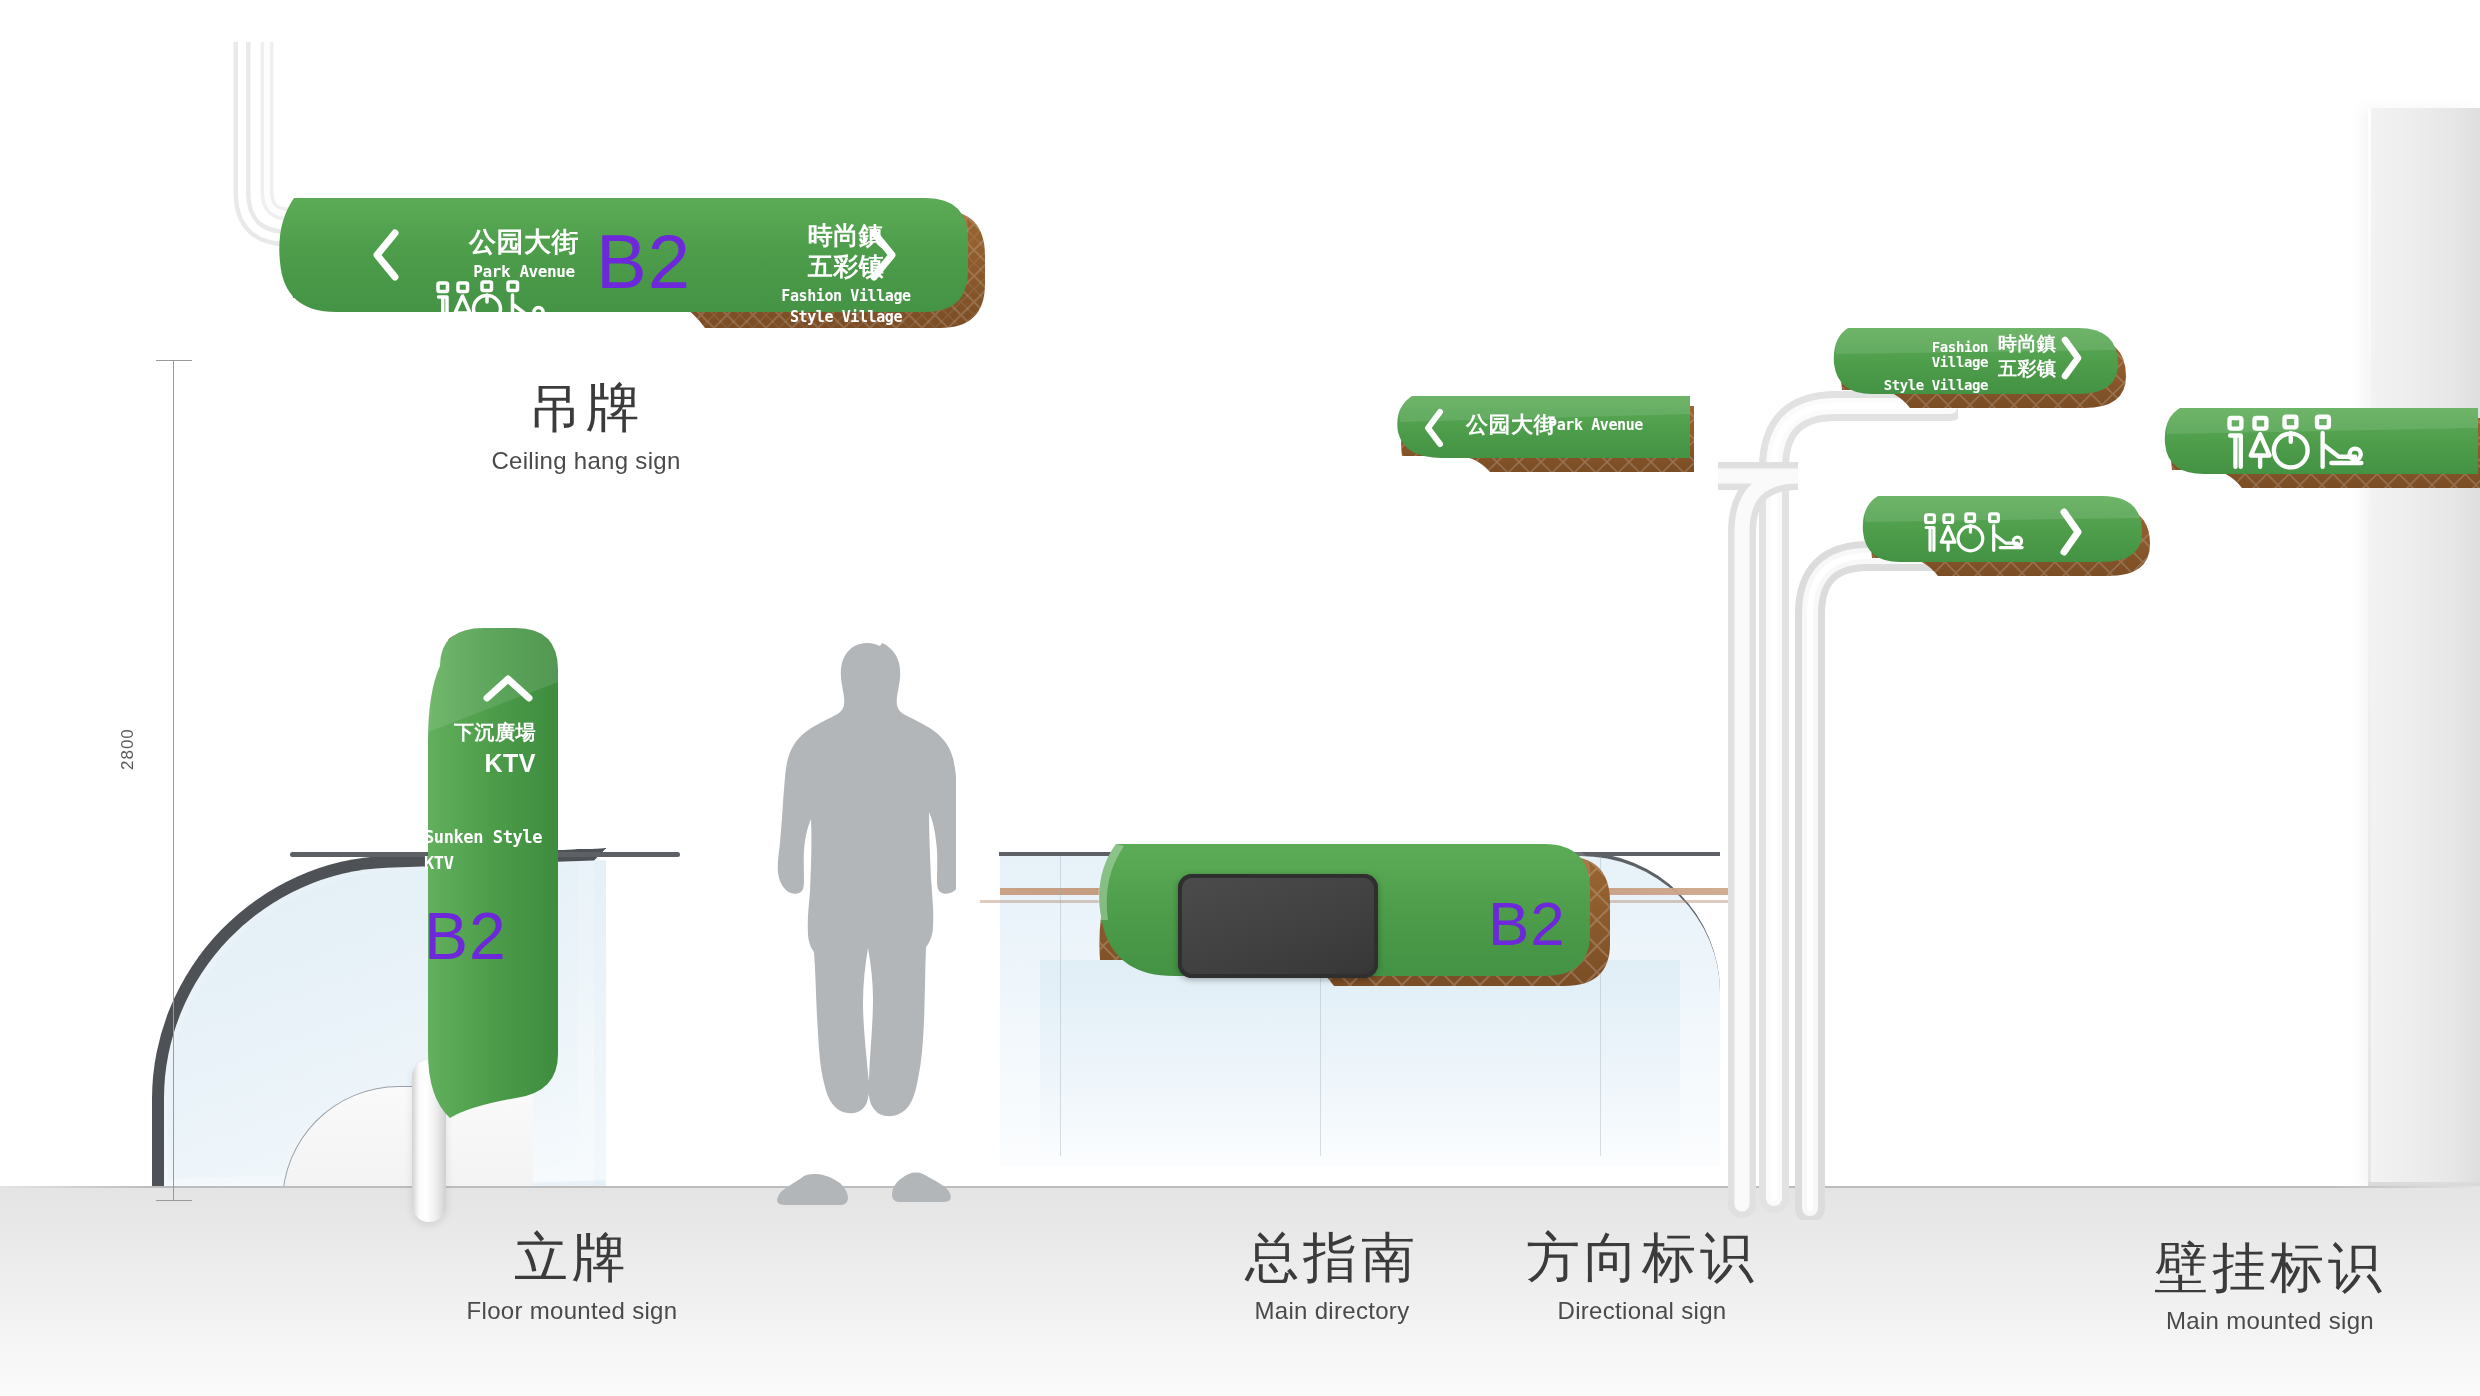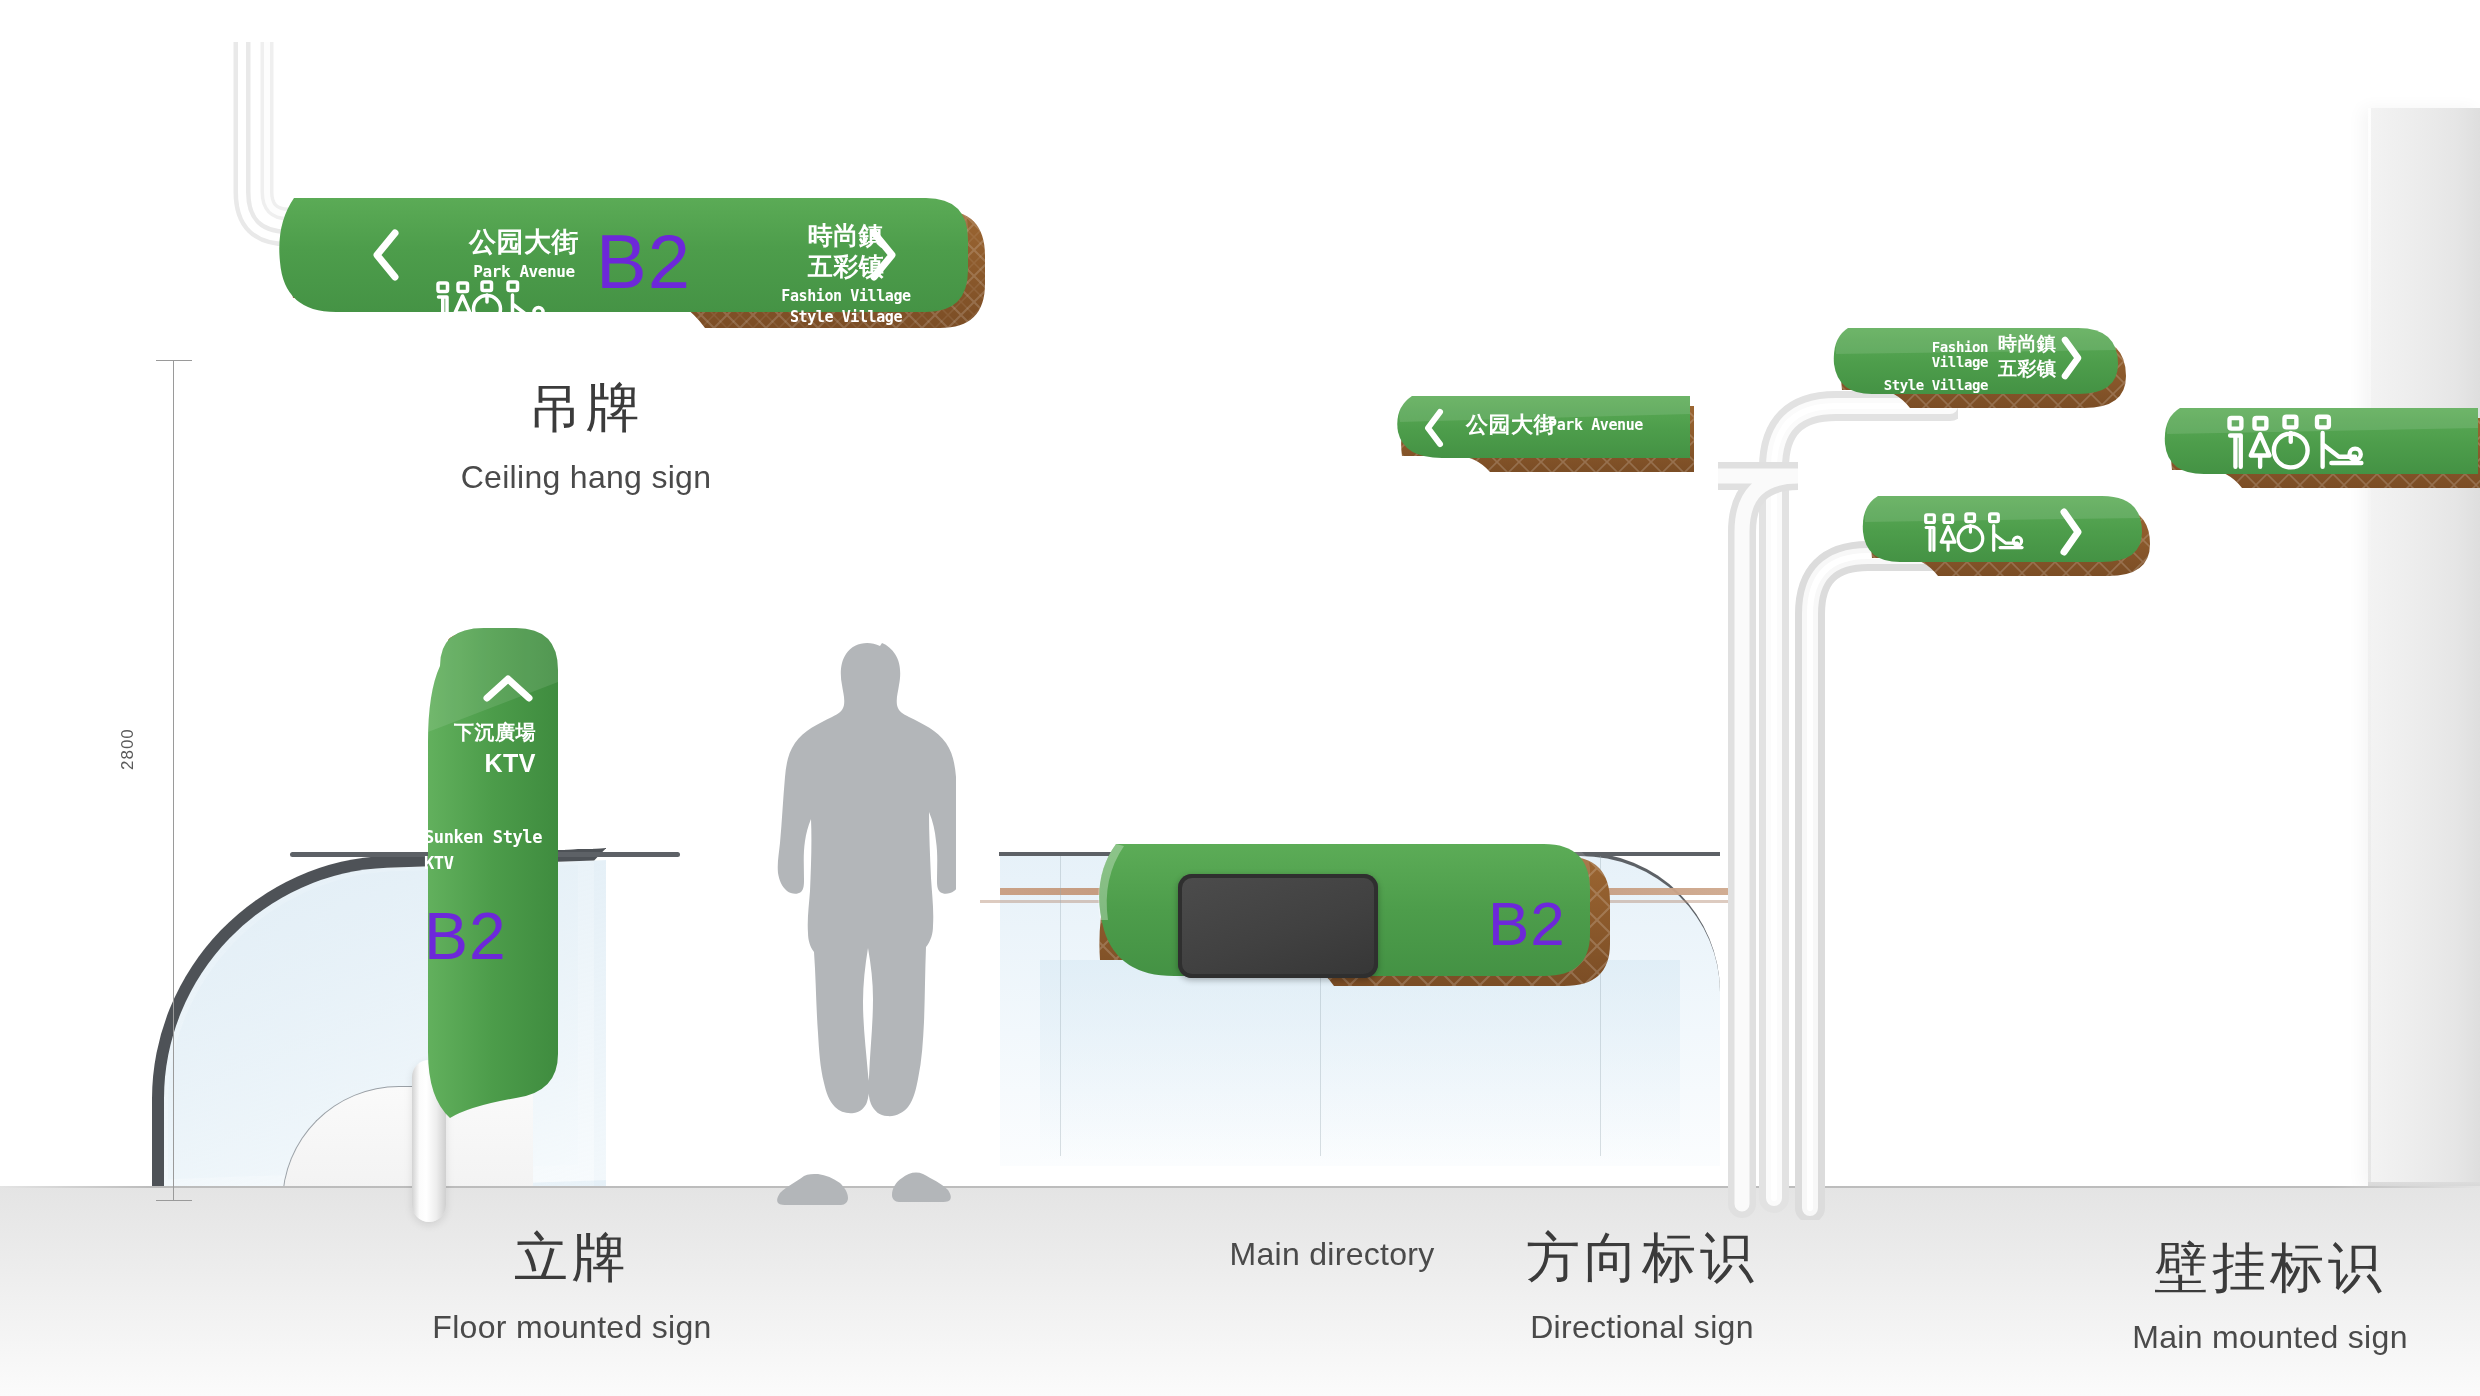--- a/index.html
+++ b/index.html
@@ -111,21 +111,21 @@
     border-radius:60px;
     box-shadow:0 3px 9px rgba(0,0,0,.10);
   }
 
   
   .cap{position:absolute;text-align:center;}
   .cap .cn-big{
     font-size:54px;color:#3b3b3b;font-weight:400;letter-spacing:4px;
     font-family:"DejaVu Sans","Liberation Sans",sans-serif;
   }
-  .cap .en-sub{font-size:32px;color:#4a4a4a;margin-top:14px;letter-spacing:.3px;}
+  .cap .en-sub{font-size:24px;color:#4a4a4a;margin-top:2px;letter-spacing:.3px;}
 
   .screen{
     position:absolute;border-radius:14px;
     background:linear-gradient(160deg,#4c4c4c,#414141 55%,#363636);
     box-shadow:inset 0 0 0 4px #2f2f2f, 0 2px 6px rgba(0,0,0,.3);
   }
 </style>
 </head>
 <body>
 
@@ -322,20 +322,21 @@
       <path d="M38 10 L466 10 Q512 10 512 56 L512 34 Q512 10 466 10 Z" fill="rgba(255,255,255,.13)"></path>
       <path d="M38 10 Q14 44 22 86 L30 86 Q24 44 46 12 Z" fill="rgba(255,255,255,.30)"></path>
     </svg>
 
     <div class="screen" style="left:1178px;top:874px;width:200px;height:104px"></div>
 
     <div class="floornum" style="position:absolute;left:1488px;top:888px;font-size:62px;letter-spacing:1px">B2</div>
   </div>
 
   <div class="cap" style="left:1122px;top:1222px;width:420px">
+    <div class="cn-big">总指南</div>
     <div class="en-sub">Main directory</div>
   </div>
 
   <div>
 
     <svg style="position:absolute;left:1718px;top:318px;width:240px;height:902px" viewBox="0 0 240 902" aria-hidden="true">
 
       <path d="M56 880 V150 Q56 88 118 88 H232" fill="none" stroke="#e2e2e2" stroke-width="30" stroke-linecap="round"></path>
       <path d="M56 880 V150 Q56 88 118 88 H232" fill="none" stroke="#fbfbfb" stroke-width="16" stroke-linecap="round"></path>
       <path d="M56 880 V150 Q56 88 118 88 H232" fill="none" stroke="#ffffff" stroke-width="6" stroke-linecap="round"></path>

